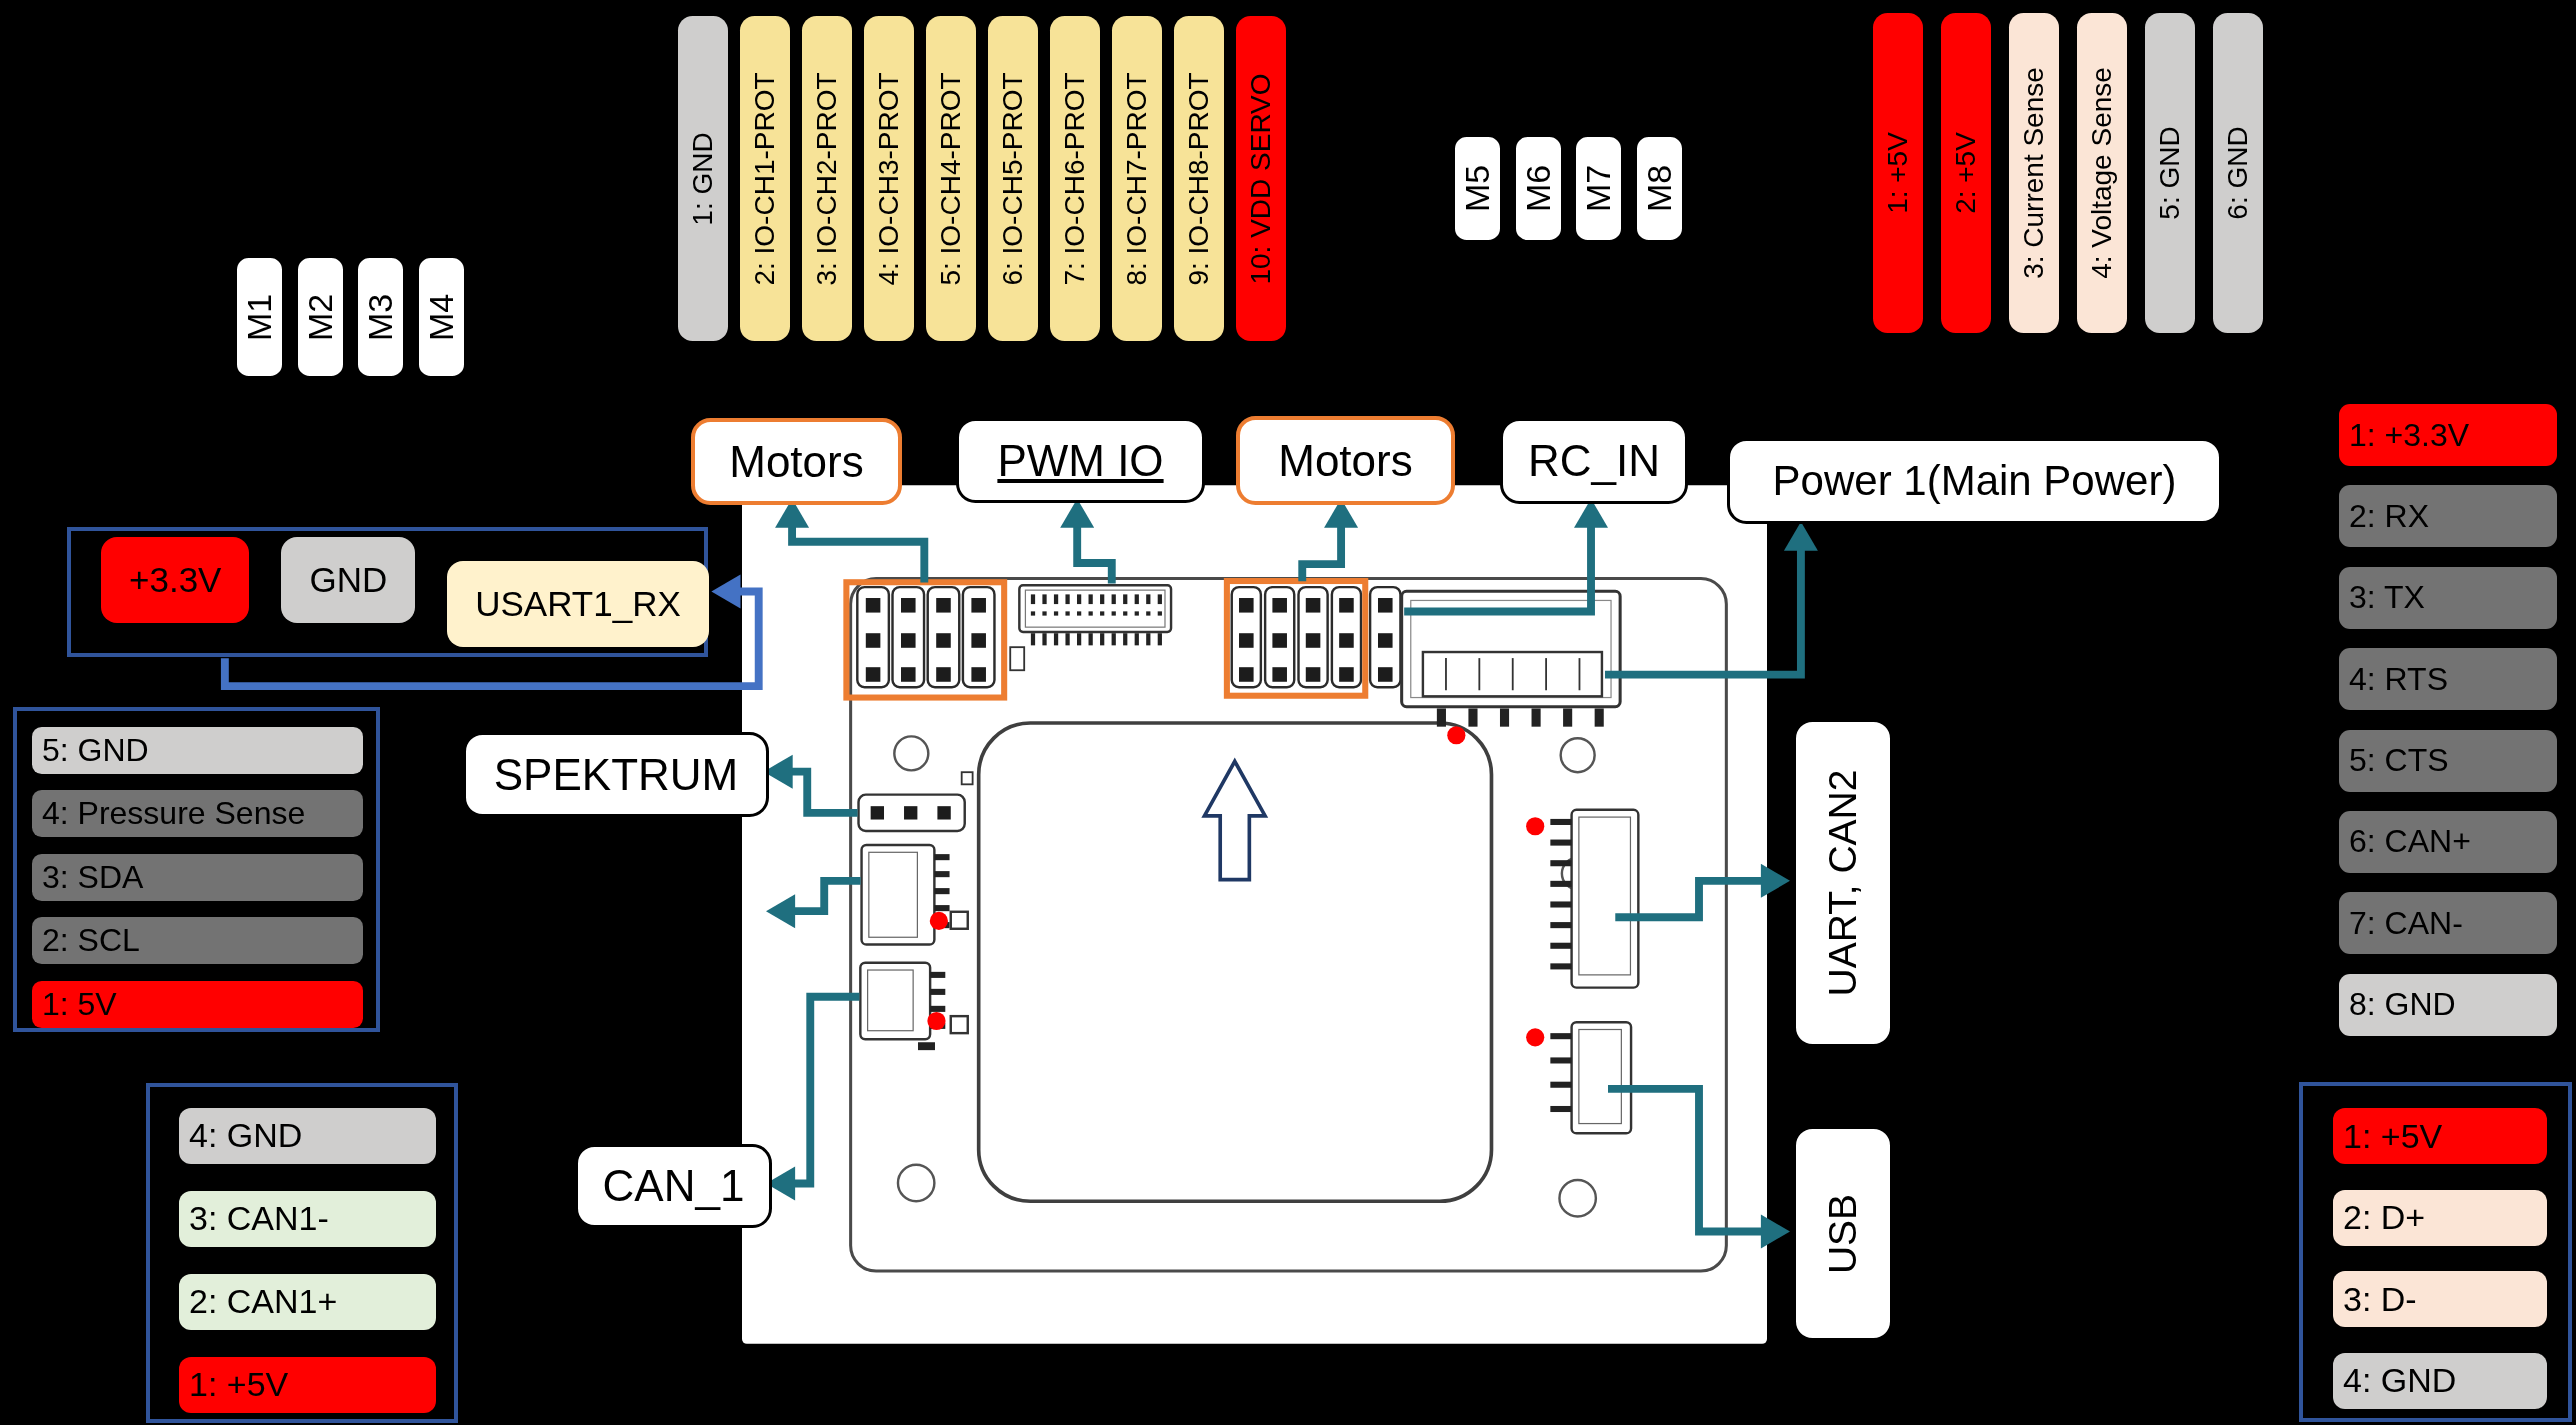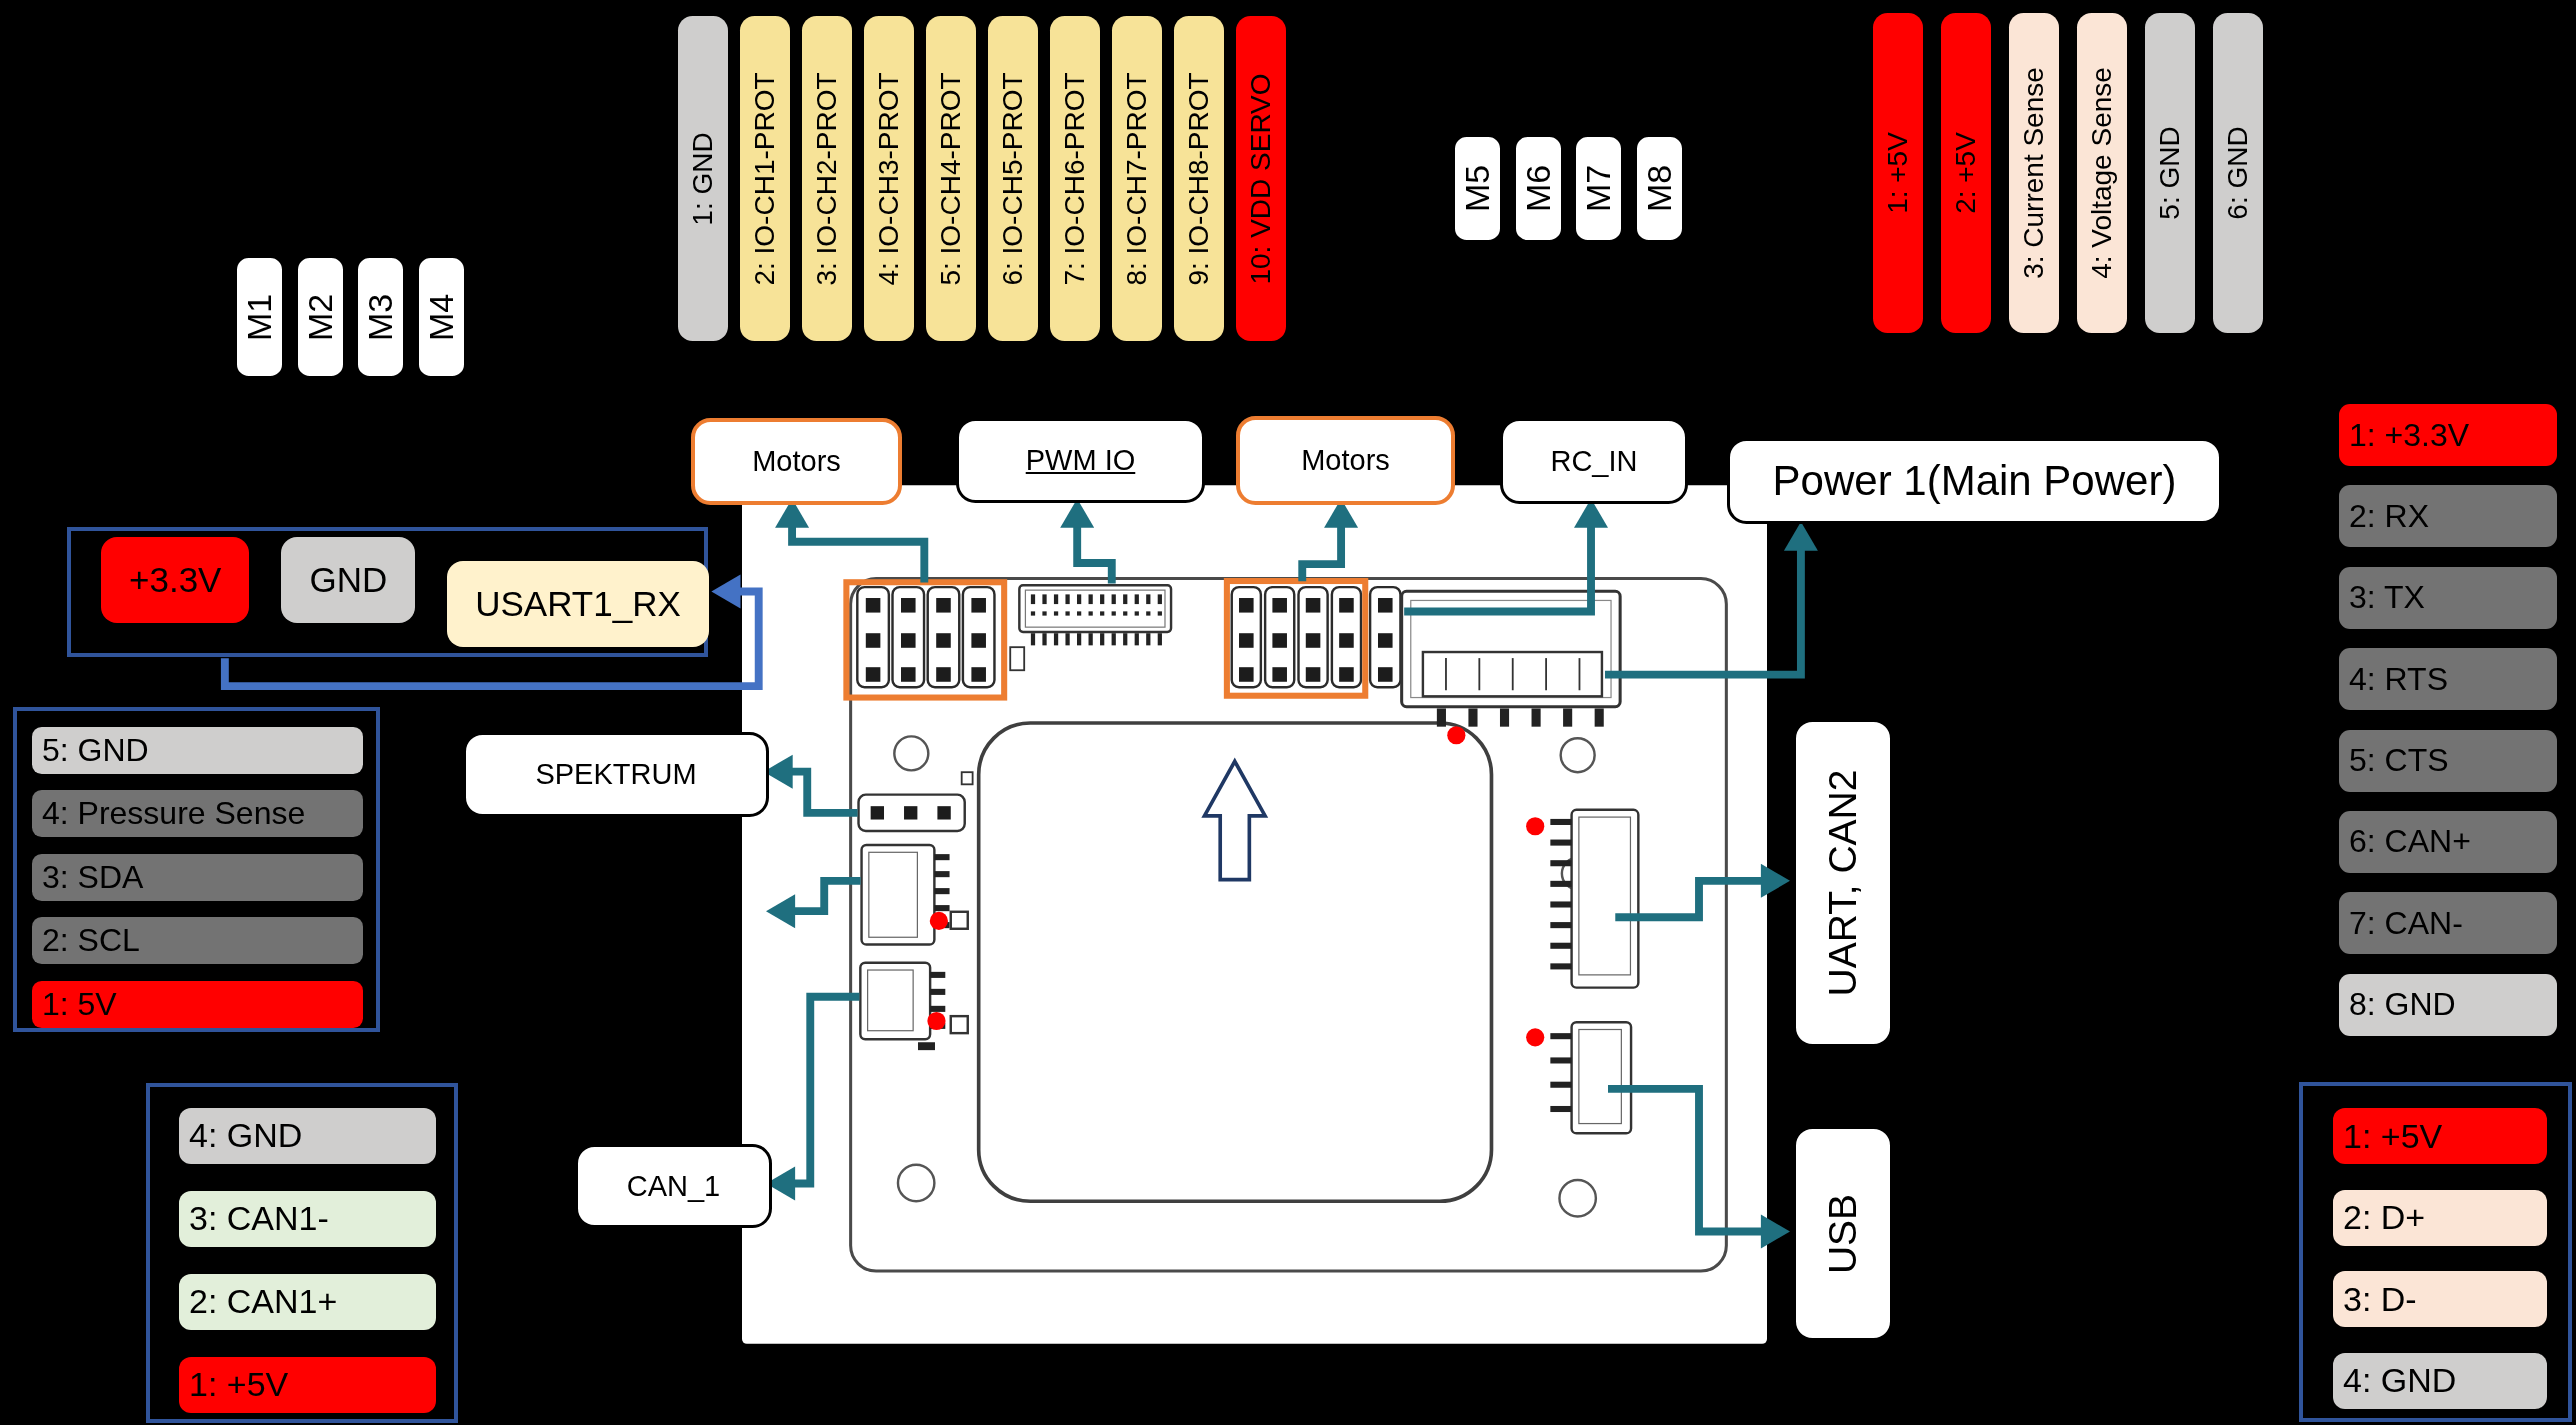--- a/index.html
+++ b/index.html
@@ -42,21 +42,21 @@
            padding:16px 0 0 14.6px;gap:16.4px;}
   #i2c-box .pill{width:331px;height:47px;font-size:32px;border-radius:9.7px;}
   #can-box{left:146px;top:1083px;width:312px;height:340px;display:flex;flex-direction:column;
            padding:20.6px 0 0 29px;gap:27px;}
   #can-box .pill{width:257px;height:56px;font-size:34px;border-radius:12px;}
   #usb-box{left:2299px;top:1082px;width:273px;height:340px;display:flex;flex-direction:column;
            padding:22px 0 0 30px;gap:25.5px;}
   #usb-box .pill{width:214px;height:56px;font-size:34px;border-radius:12px;}
   
   .callout{position:absolute;background:#fff;border:3.6px solid #000;border-radius:19.4px;
-           display:flex;align-items:center;justify-content:center;font-size:29px;z-index:6;}
+           display:flex;align-items:center;justify-content:center;font-size:44px;z-index:6;}
   .callout.orange{border:4.9px solid #ed7d31;}
   .callout.vert span{transform:rotate(-90deg);white-space:nowrap;}
   svg{position:absolute;}
   #board-svg{left:742px;top:485px;z-index:1;}
   #overlay-svg{left:0;top:0;z-index:4;}
 </style>
 </head>
 <body>
 
 <div id="canvas">

